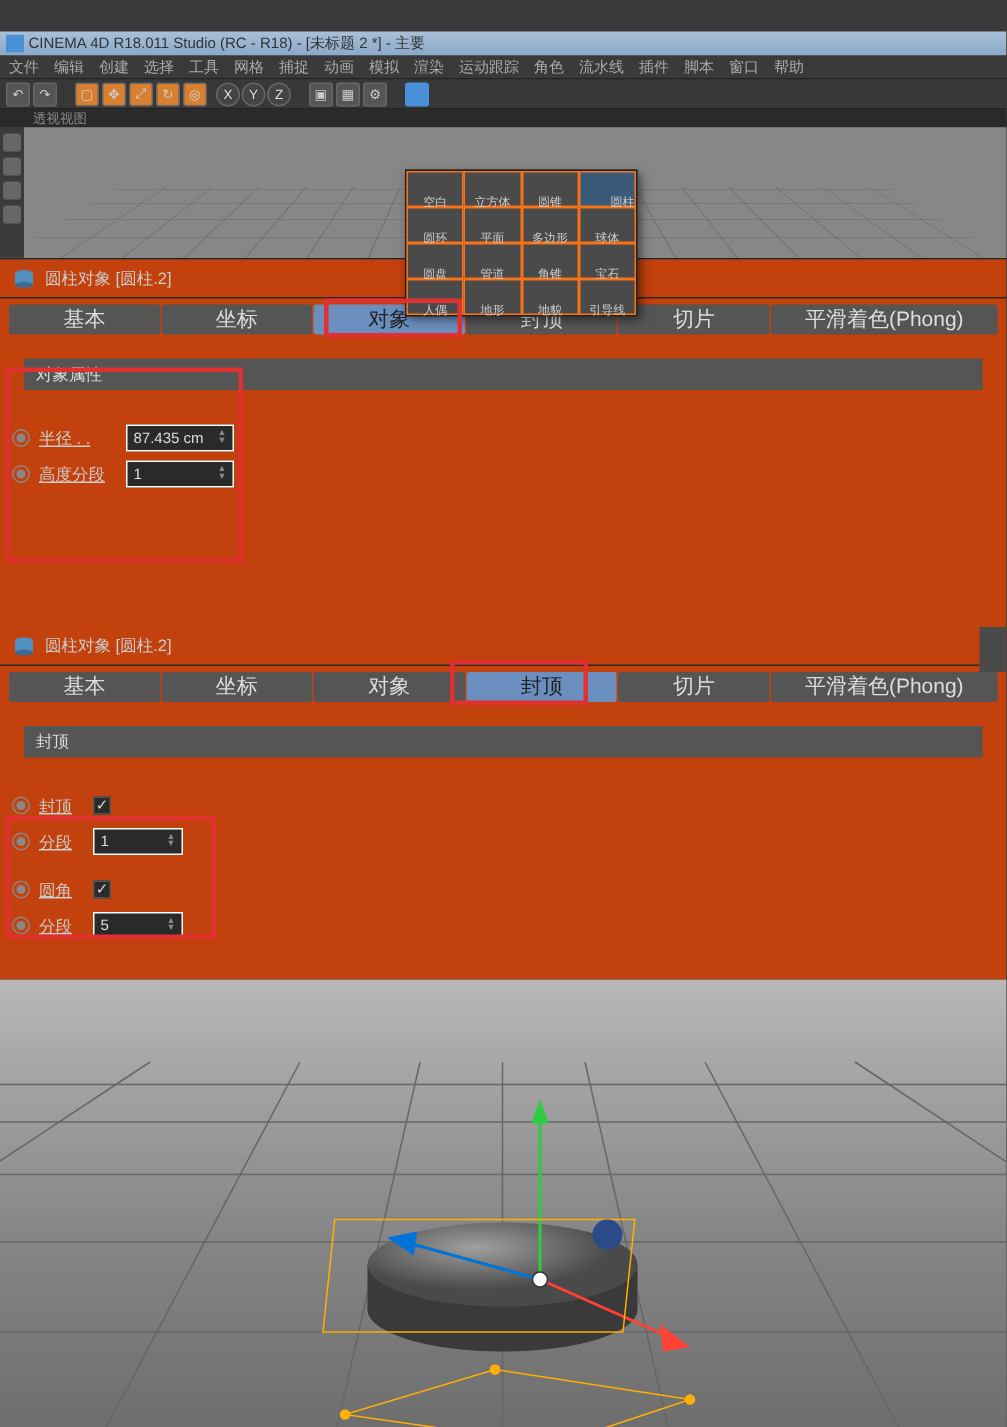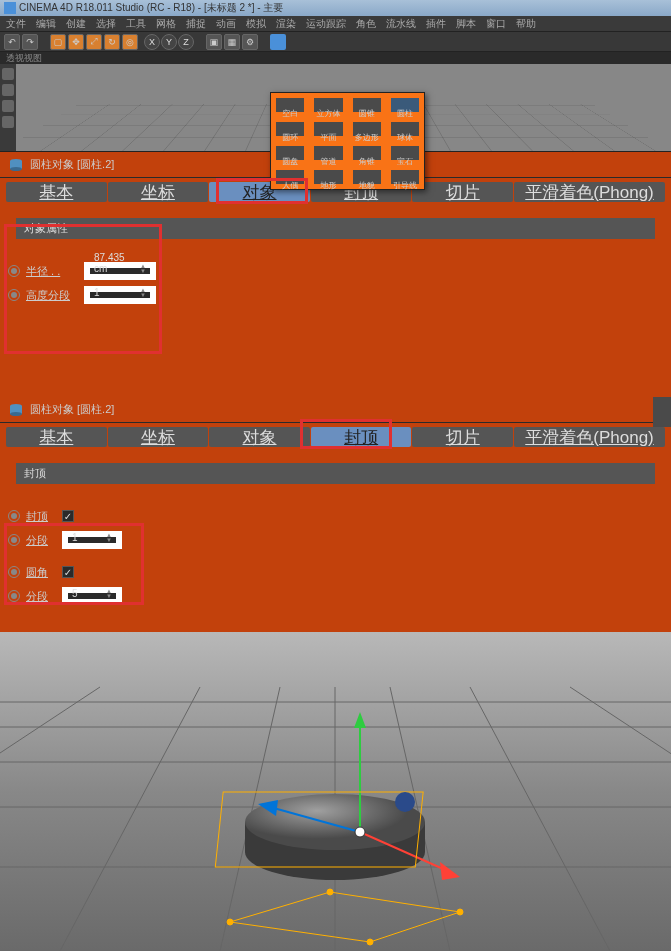--- a/index.html
+++ b/index.html
@@ -1,65 +1,65 @@
 <!DOCTYPE html>
 <html><head>
 <meta charset="utf-8">
 <style>
 * { margin: 0; padding: 0; box-sizing: border-box; font-family: "Microsoft YaHei", Arial, sans-serif; }
 body { width: 671px; height: 951px; background: #3a3a3a; overflow: hidden; font-size: 11px; color: #ccc; }
 
-.titlebar { height: 16px; background: linear-gradient(#a8c0d8, #8aa8c8); color: #333; font-size: 10px; padding: 1px 4px; display: flex; align-items: center; }
+.titlebar { height: 16px; background: linear-gradient(#a8c0d8, #8aa8c8); color: #333; font-size: 10px; padding: 1px 4px; display: flex; align-items: center; margin-top: 21px; }
 .titlebar svg { margin-right: 3px; }
 
 .menubar { height: 16px; background: #3a3a3a; border-bottom: 1px solid #222; font-size: 10px; color: #aaa; padding: 1px 6px; display: flex; gap: 10px; }
 .menubar span { cursor: default; }
 
 .toolbar { height: 20px; background: #383838; border-bottom: 1px solid #222; display: flex; align-items: center; padding: 0 4px; gap: 2px; }
 .tool-btn { width: 16px; height: 16px; background: #555; border: 1px solid #666; border-radius: 2px; display: flex; align-items: center; justify-content: center; font-size: 9px; }
 .tool-btn.orange { background: #d88030; }
 .tool-xyz { display: flex; gap: 1px; margin-left: 4px; }
 .tool-xyz span { width: 16px; height: 16px; background: #444; border: 1px solid #666; border-radius: 8px; display: flex; align-items: center; justify-content: center; font-size: 9px; color: #ddd; }
 .cube-icon { width: 16px; height: 16px; background: #4a90d9; border-radius: 2px; }
 
-.viewport-header { height: 12px; background: #2a2a2a; font-size: 9px; color: #888; padding: 0 6px; }
+.viewport-header { height: 12px; background: #2a2a2a; font-size: 9px; color: #888; padding: 0 22px; }
 
 .viewport-area { height: 88px; background: #878787; position: relative; border-bottom: 1px solid #222; }
 .grid-floor { position: absolute; inset: 0; background: #878787; }
 .grid-floor::before { content: ''; position: absolute; inset: 0; background:
   repeating-linear-gradient(90deg, transparent, transparent 40px, rgba(0,0,0,0.15) 40px, rgba(0,0,0,0.15) 41px),
   repeating-linear-gradient(0deg, transparent, transparent 20px, rgba(0,0,0,0.1) 20px, rgba(0,0,0,0.1) 21px);
   transform: perspective(200px) rotateX(45deg); transform-origin: bottom; }
 .vp-sidebar { position: absolute; left: 0; top: 0; width: 16px; height: 100%; background: #3a3a3a; display: flex; flex-direction: column; gap: 4px; padding: 4px 2px; }
 .vp-sidebar div { width: 12px; height: 12px; background: #666; border-radius: 2px; }
 .right-strip { position: absolute; right: 0; top: 0; width: 100px; height: 100%; background: #525252; }
 .right-tab { position: absolute; right: 4px; top: 4px; background: #c0a060; color: #333; font-size: 9px; padding: 1px 6px; border-radius: 2px; }
 
 .prim-menu { position: absolute; left: 270px; top: 28px; width: 155px; background: #4a4a4a; border: 1px solid #222; box-shadow: 2px 2px 6px rgba(0,0,0,0.5); z-index: 10; }
 .prim-grid { display: grid; grid-template-columns: repeat(4, 1fr); }
-.prim-cell { height: 24px; display: flex; flex-direction: column; align-items: center; justify-content: center; gap: 16px; font-size: 8px; color: #ccc; border: 5px solid #f97316; cursor: pointer; }
-.prim-cell.sel { background: #3a5a7a; }
+.prim-cell { height: 24px; display: flex; flex-direction: column; align-items: center; justify-content: center; gap: 16px; font-size: 8px; color: #ccc; border: 1px solid #f97316; cursor: pointer; }
+.prim-cell.sel { background: #3a5a7a; align-items: flex-end; }
 .prim-icon { width: 12px; height: 12px; background: #5090c0; border-radius: 2px; }
 .prim-icon.cyl { border-radius: 6px 6px 2px 2px; }
 
 .attr-panel { background: #c2410c; }
 .attr-header { height: 26px; display: flex; align-items: center; padding: 0 8px; gap: 6px; border-bottom: 1px solid #2a2a2a; }
 .attr-header svg { flex-shrink: 0; }
 .tabs { display: flex; height: 20px; margin: 4px 6px; gap: 1px; }
-.tab { flex: 1; background: #555; display: flex; align-items: center; justify-content: center; font-size: 17px; color: #ddd; cursor: pointer; border-radius: 2px; text-decoration: underline; }
+.tab { flex: 1; background: #555; display: flex; align-items: center; justify-content: center; font-size: 14px; color: #ddd; cursor: pointer; border-radius: 2px; }
 .tab.active { background: #6a8fbf; color: #222; }
 .tab.phong { flex: 1.5; }
 
 .section-hdr { background: #555; padding: 3px 8px; font-size: 11px; color: #ddd; margin: 16px; }
 .prop-rows { padding: 4px 8px; }
 .prop-row { display: flex; align-items: center; height: 24px; gap: 6px; }
 .prop-radio { width: 12px; height: 12px; border: 1px solid #888; border-radius: 50%; display: flex; align-items: center; justify-content: center; }
 .prop-radio::after { content: ''; width: 6px; height: 6px; background: #888; border-radius: 50%; }
 .prop-label { width: 52px; font-size: 11px; color: #ccc; text-decoration: underline; }
-.prop-input { width: 72px; height: 18px; background: #2a2a2a; border: 6px solid #ffffff; color: #ddd; font-size: 10px; padding: 0 4px; display: flex; align-items: flex-end; justify-content: space-between; }
+.prop-input { width: 72px; height: 18px; background: #2a2a2a; border: 1px solid #ffffff; color: #ddd; font-size: 10px; padding: 0 4px; display: flex; align-items: center; justify-content: space-between; }
 .spinner { display: flex; flex-direction: column; font-size: 6px; color: #888; line-height: 5px; }
 .prop-check { width: 12px; height: 12px; background: #2a2a2a; border: 1px solid #555; display: flex; align-items: center; justify-content: center; color: #ddd; font-size: 10px; }
 .prop-select { width: 72px; height: 18px; background: #555; border: 1px solid #666; color: #ddd; font-size: 10px; padding: 0 4px; display: flex; align-items: center; justify-content: space-between; }
 
 .hl-box { position: absolute; border: 3px solid #e03030; pointer-events: none; z-index: 20; }
 
 .bottom-viewport { height: 319px; position: relative; background: #888; overflow: hidden; }
 .persp-grid { position: absolute; inset: 0; }
 
 .right-tabs { position: absolute; right: 0; width: 18px; background: #4a4a4a; }

